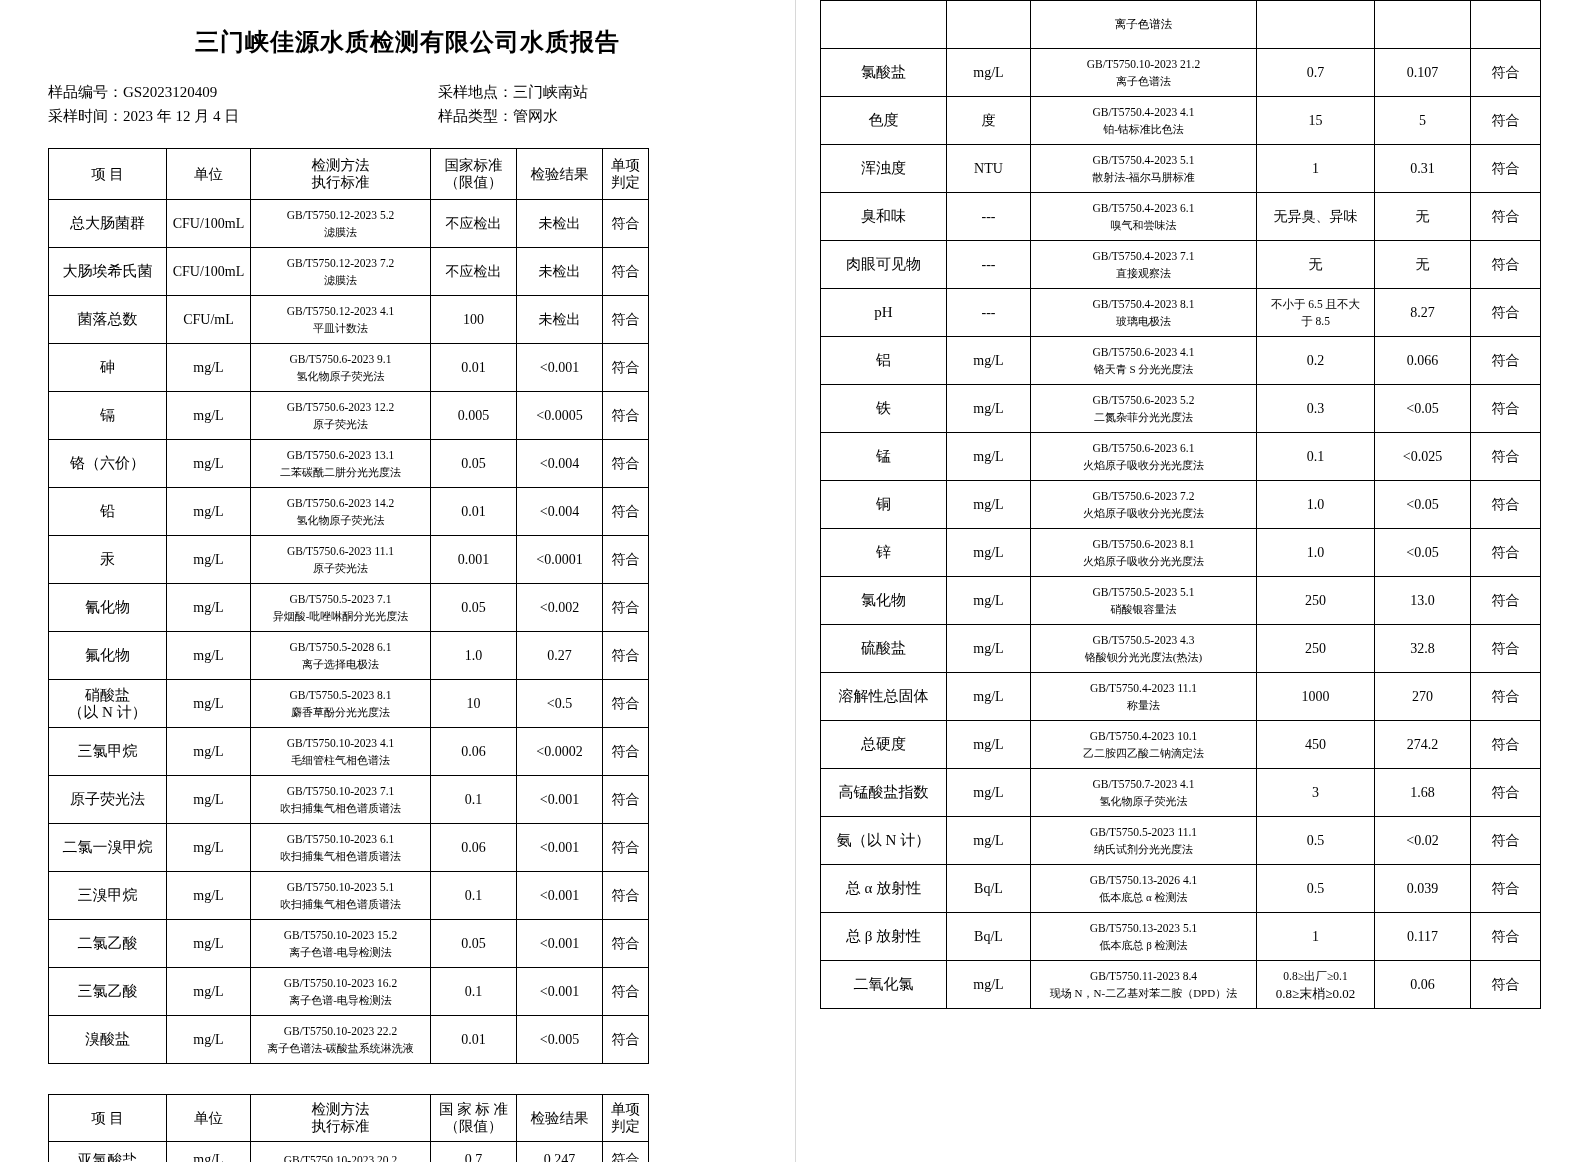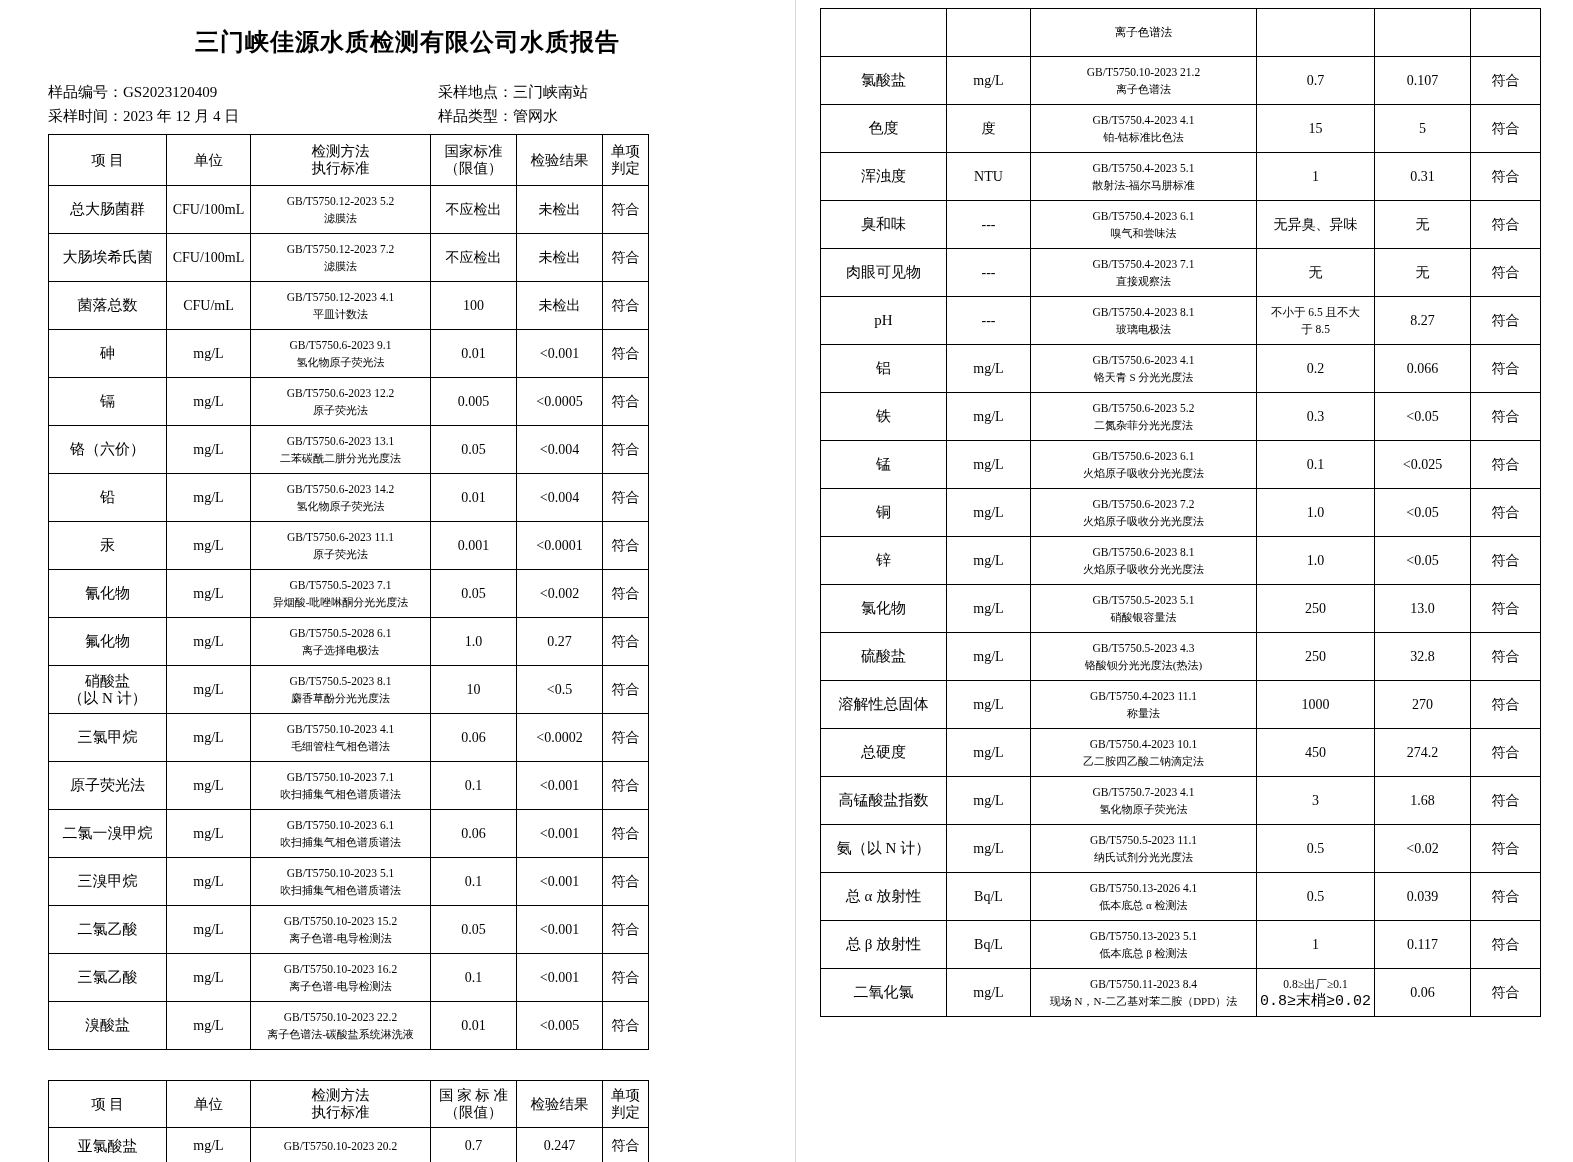--- a/index.html
+++ b/index.html
@@ -40,21 +40,21 @@
   .report-title {
     text-align: center;
     font-size: 24px;
     font-weight: bold;
     letter-spacing: 1px;
     margin-top: 26px;
     font-family: "Liberation Serif", serif;
     padding-left: 20px;
   }
   .meta {
-    margin: 22px 0 6px 0;
+    margin: 22px 0 20px 0;
     padding-left: 48px;
     font-size: 15px;
     line-height: 24px;
     position: relative;
     width: 650px;
   }
   .meta-row {
     display: flex;
   }
   .meta-left { width: 390px; }
@@ -119,21 +119,20 @@
   }
 
   
   .right-col {
     position: absolute;
     left: 820px;
     top: 0;
     width: 740px;
   }
   #right-table {
-    margin-top: 8px;
     width: 720px;
   }
   #right-table td { height: 47px; }
   #right-table td.cell-method { }
   .partial-row td { height: 28px; }
 </style>
 </head>
 <body>
 
 <div class="page">
@@ -667,21 +666,21 @@
           </tr>
           <tr>
             <td class="cell-item">二氧化氯</td>
             <td class="cell-unit">mg/L</td>
             <td class="cell-method">
               <span class="m1">GB/T5750.11-2023 8.4</span>
               <span class="m2">现场 N，N-二乙基对苯二胺（DPD）法</span>
             </td>
             <td class="cell-num">
               <span class="two-line" style="font-size: 11.5px;">0.8≥出厂≥0.1</span>
-              <span class="two-line" style="font-size: 15px; font-family: Liberation Mono, monospace;">0.8≥末梢≥0.02</span>
+              <span class="two-line" style="font-size: 13px;">0.8≥末梢≥0.02</span>
             </td>
             <td class="cell-num">0.06</td>
             <td class="cell-judge">符合</td>
           </tr>
         </tbody>
     </table>
   </div>
 </div>
 
 </body></html>

